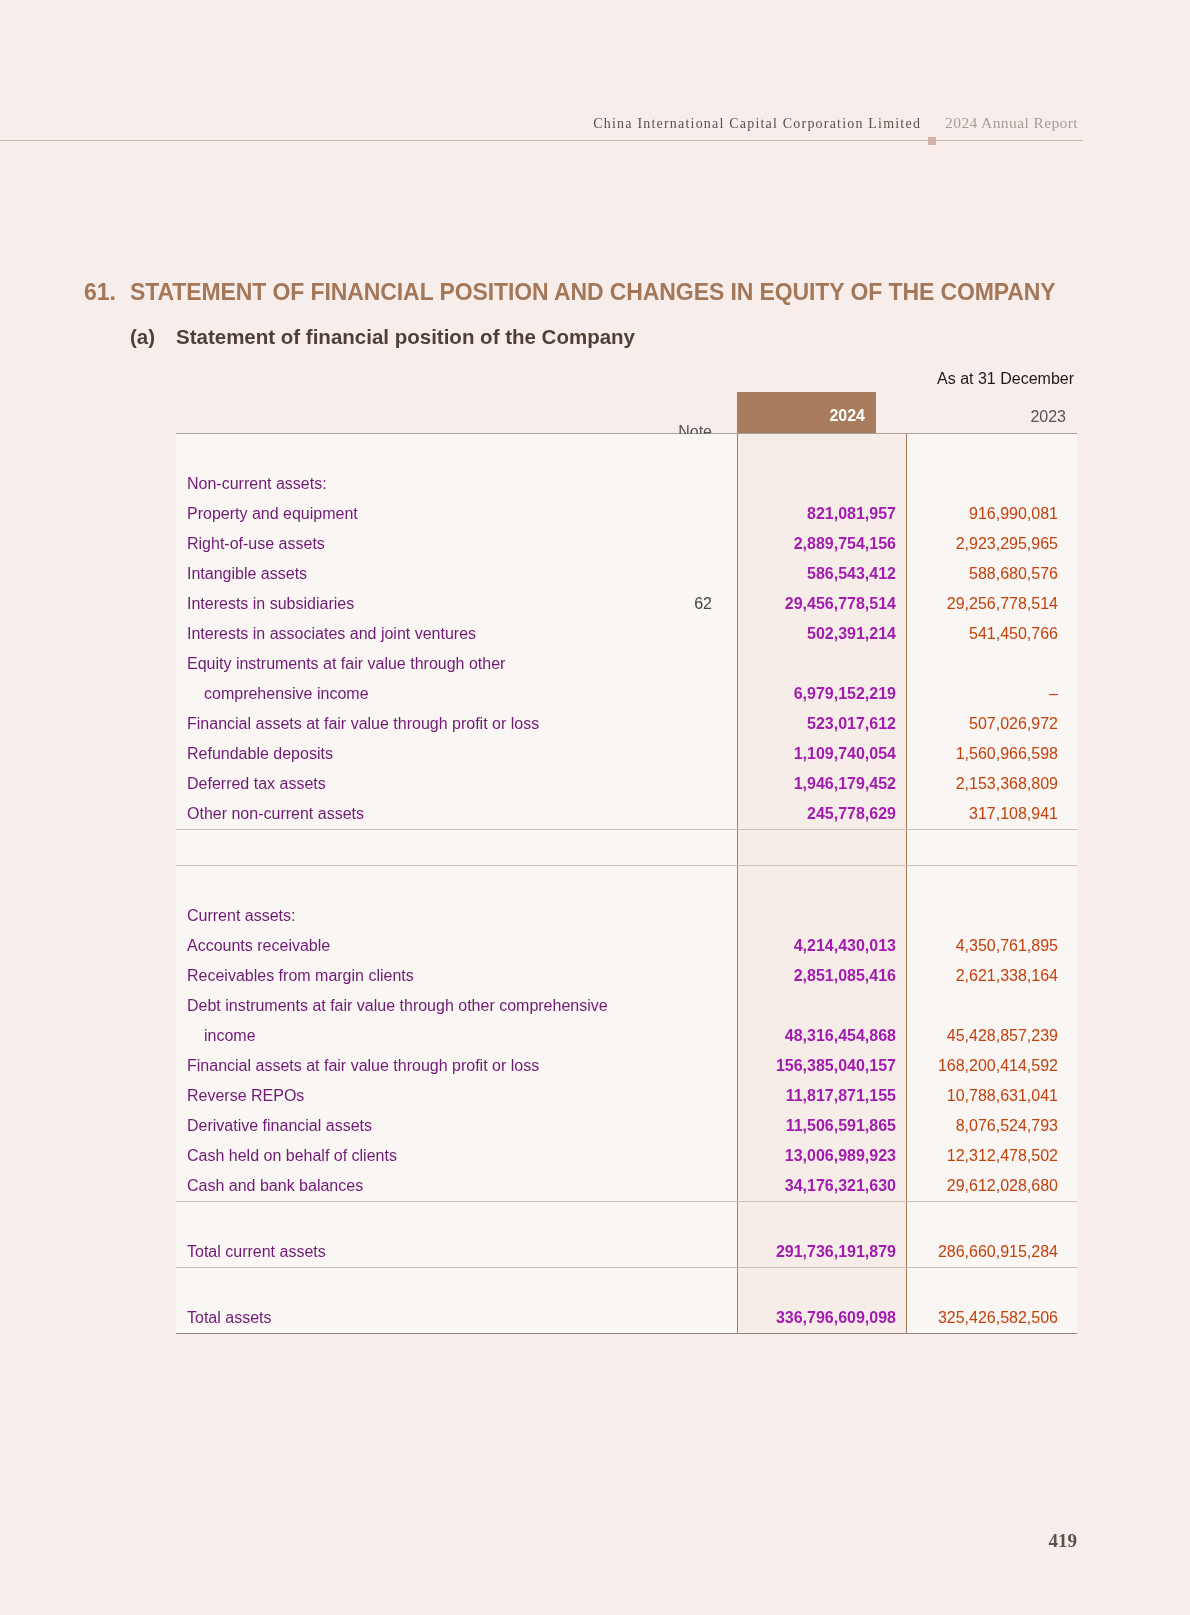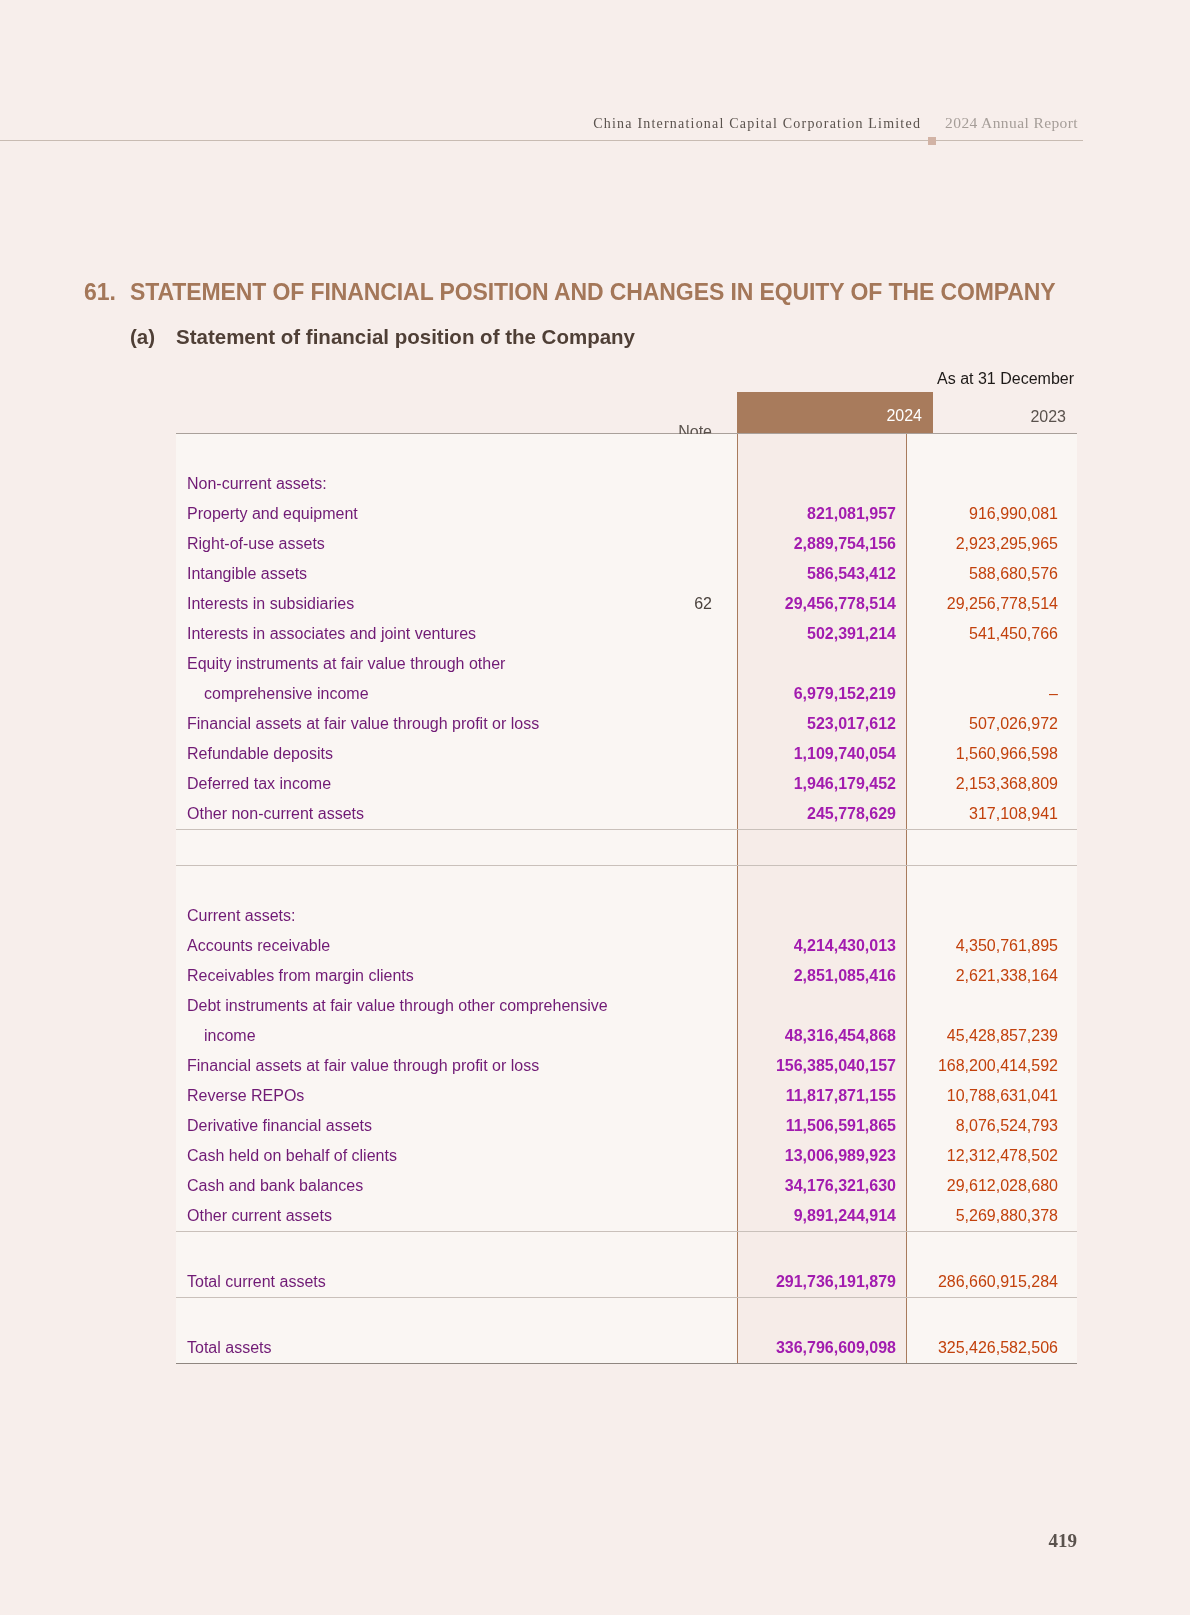--- a/index.html
+++ b/index.html
@@ -9,21 +9,21 @@
   .head-rule{position:absolute;left:0;top:140px;width:1083px;height:1px;background:#c8bbb2;}
   .head-marker{position:absolute;left:928px;top:137px;width:8px;height:8px;background:#d2b3a5;}
   .sec-title{position:absolute;left:84px;top:279px;font-family:"Liberation Sans",sans-serif;font-weight:bold;font-size:23px;color:#a47759;letter-spacing:-0.1px;white-space:nowrap;}
   .sec-title .num{display:inline-block;width:46px;}
   .sub-title{position:absolute;left:130px;top:325px;font-family:"Liberation Sans",sans-serif;font-weight:bold;font-size:20.5px;color:#4f3f36;white-space:nowrap;}
   .sub-title .lbl{display:inline-block;width:46px;}
   .as-at{position:absolute;left:738px;top:370px;width:336px;text-align:right;font-family:"Liberation Sans",sans-serif;font-weight:normal;font-size:16px;color:#1e1a18;}
   .table{position:absolute;left:176px;top:392px;width:901px;}
   .hdr{position:relative;height:41px;border-bottom:1px solid #a9a09a;}
   .hdr .note{position:absolute;right:365px;top:16px;font-size:16px;color:#5a524d;font-family:"Liberation Sans",sans-serif;margin-top:15px;}
-  .hdr .y24{position:absolute;left:561px;top:0;width:196px;height:41px;background:#a87b5c;color:#fff;font-weight:normal;font-size:16px;font-family:"Liberation Sans",sans-serif;text-align:right;box-sizing:border-box;padding:15px 11px 16px 0;}
+  .hdr .y24{position:absolute;left:561px;top:0;width:139px;height:41px;background:#a87b5c;color:#fff;font-weight:bold;font-size:16px;font-family:"Liberation Sans",sans-serif;text-align:right;box-sizing:border-box;padding:15px 11px 16px 0;}
   .hdr .y23{position:absolute;right:11px;top:16px;font-size:16px;color:#5a524d;font-family:"Liberation Sans",sans-serif;}
   .body{position:relative;background:#faf6f3;}
   .col24{position:absolute;left:561px;top:0;bottom:0;width:170px;box-sizing:border-box;border-left:1px solid #a87b5c;border-right:1px solid #a87b5c;border-bottom:1px solid #a87b5c;background:#f6ece8;}
   .row{position:relative;height:30px;font-family:"Liberation Sans",sans-serif;font-size:16px;}
   .row .lab{position:absolute;left:11px;top:6px;color:#701a75;white-space:nowrap;font-weight:300;}
   .row .lab.indent{left:28px;}
   .row .nt{position:absolute;right:365px;top:6px;color:#4a423d;}
   .row .v24{position:absolute;left:561px;width:159px;top:6px;text-align:right;font-weight:bold;color:#a21caf;}
   .row .v23{position:absolute;right:19px;top:6px;color:#c2410c;}
   .spacer{height:35px;}
@@ -109,21 +109,21 @@
         <span class="v24">523,017,612</span>
         <span class="v23">507,026,972</span>
       </div>
       <div class="row">
         <span class="lab">Refundable deposits</span>
         <span class="nt"></span>
         <span class="v24">1,109,740,054</span>
         <span class="v23">1,560,966,598</span>
       </div>
       <div class="row">
-        <span class="lab">Deferred tax income</span>
+        <span class="lab">Deferred tax assets</span>
         <span class="nt"></span>
         <span class="v24">1,946,179,452</span>
         <span class="v23">2,153,368,809</span>
       </div>
       <div class="row">
         <span class="lab">Other non-current assets</span>
         <span class="nt"></span>
         <span class="v24">245,778,629</span>
         <span class="v23">317,108,941</span>
       </div>
@@ -181,26 +181,20 @@
         <span class="nt"></span>
         <span class="v24">13,006,989,923</span>
         <span class="v23">12,312,478,502</span>
       </div>
       <div class="row">
         <span class="lab">Cash and bank balances</span>
         <span class="nt"></span>
         <span class="v24">34,176,321,630</span>
         <span class="v23">29,612,028,680</span>
       </div>
-      <div class="row">
-        <span class="lab">Other current assets</span>
-        <span class="nt"></span>
-        <span class="v24">9,891,244,914</span>
-        <span class="v23">5,269,880,378</span>
-      </div>
       <div class="rule"></div>
       <div class="spacer"></div>
       <div class="row">
         <span class="lab">Total current assets</span>
         <span class="nt"></span>
         <span class="v24">291,736,191,879</span>
         <span class="v23">286,660,915,284</span>
       </div>
       <div class="rule"></div>
       <div class="spacer"></div>

